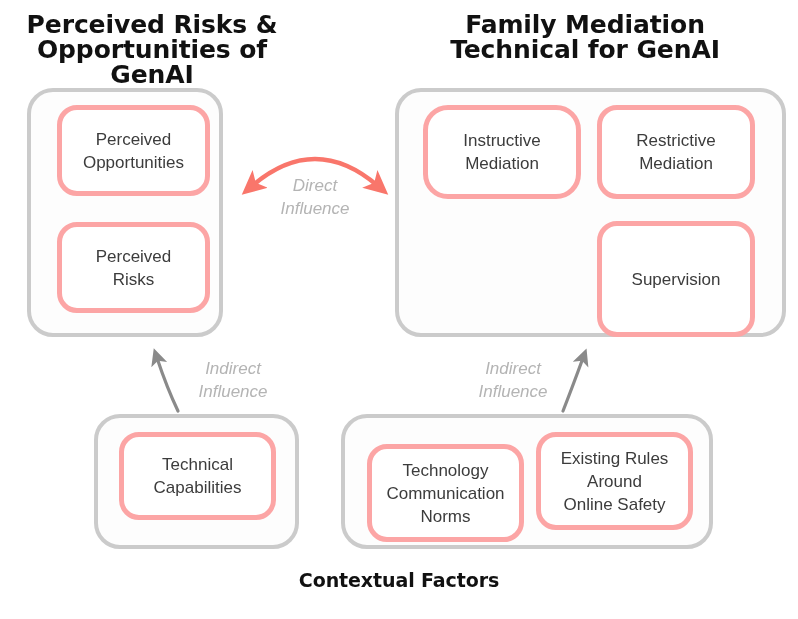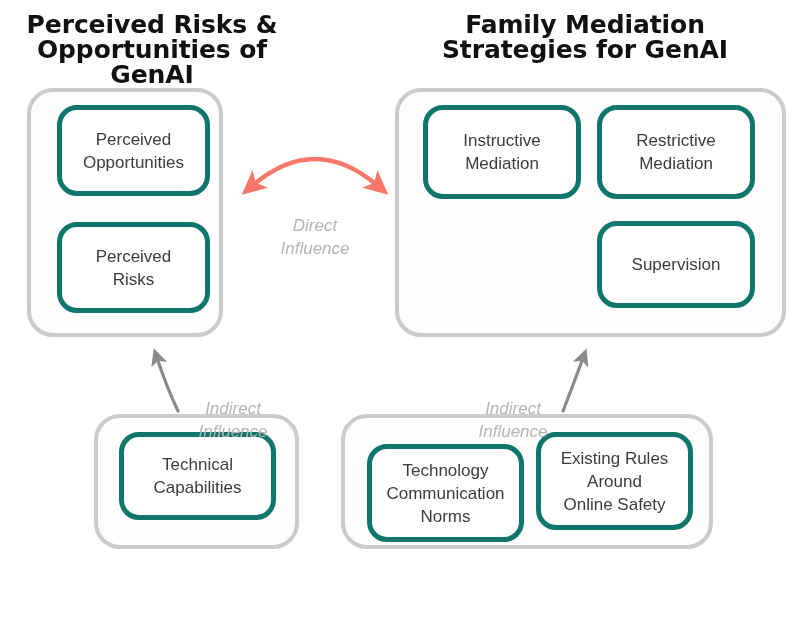--- a/index.html
+++ b/index.html
@@ -49,21 +49,21 @@
     box-sizing: border-box;
   }
   #group-risks    { left: 27px;  top: 88px;  width: 196px; height: 249px; }
   #group-strat    { left: 395px; top: 88px;  width: 391px; height: 249px; }
   #group-ctx-left { left: 94px;  top: 414px; width: 205px; height: 135px; }
   #group-ctx-right{ left: 341px; top: 414px; width: 372px; height: 135px; }
 
   
   .node {
     position: absolute;
-    border: 5px solid #0f766e;
+    border: 5px solid #fca5a5;
     border-radius: 20px;
     background: #ffffff;
     box-sizing: border-box;
     display: flex;
     align-items: center;
     justify-content: center;
     text-align: center;
   }
   .node .node-label {
     font-family: "Liberation Sans", sans-serif;
@@ -72,41 +72,40 @@
     line-height: 23px;
     color: #3c3c3c;
     white-space: pre-line;
     padding: 0 4px;
   }
 
   
   #node-opportunities { left: 57px; top: 105px; width: 153px; height: 91px; }
   #node-risks         { left: 57px; top: 222px; width: 153px; height: 91px; }
   
-  #node-instructive   { left: 423px; top: 105px; width: 158px; height: 94px; }
+  #node-instructive   { left: 423px; top: 105px; width: 158px; height: 94px; border-radius: 25px; }
   #node-restrictive   { left: 597px; top: 105px; width: 158px; height: 94px; }
   #node-couse         { left: 423px; top: 221px; width: 158px; height: 94px; }
-  #node-supervision   { left: 597px; top: 221px; width: 158px; height: 87px; }
+  #node-supervision   { left: 597px; top: 221px; width: 158px; height: 116px; }
   
   #node-technical     { left: 119px; top: 432px; width: 157px; height: 88px; }
   #node-norms         { left: 367px; top: 432px; width: 157px; height: 98px; margin-top: 12px; }
   #node-rules         { left: 536px; top: 432px; width: 157px; height: 98px; justify-content: center; }
 
   
   .arrow-label {
     position: absolute;
     font-family: "Liberation Sans", sans-serif;
     font-style: italic;
     font-weight: 300;
     font-size: 17px;
     line-height: 23px;
     color: #b4b4b4;
     text-align: center;
     white-space: pre-line;
-    margin-top: 40px;
   }
   #label-direct          { left: 259px; top: 174px; width: 112px; }
   #label-indirect-left   { left: 178px; top: 357px; width: 110px;
                            text-align: center; }
   #label-indirect-right  { left: 455px; top: 357px; width: 116px;
                            text-align: center; }
 
   
   #arrow-layer {
     position: absolute;
@@ -118,22 +117,23 @@
 </style>
 </head>
 <body>
 
 <div id="stage">
 
   <div class="section-heading" id="heading-left">Perceived Risks &amp;
 Opportunities of GenAI</div>
 
   <div class="section-heading" id="heading-right">Family Mediation
-Strategies for GenAI</div>
-
+Technical for GenAI</div>
+
+  <div class="section-heading" id="heading-bottom">Contextual Factors</div>
 
   <div class="group" id="group-risks"></div>
 
   <div class="group" id="group-strat"></div>
 
   <div class="group" id="group-ctx-left"></div>
 
   <div class="group" id="group-ctx-right"></div>
 
   <div class="node" id="node-opportunities">

